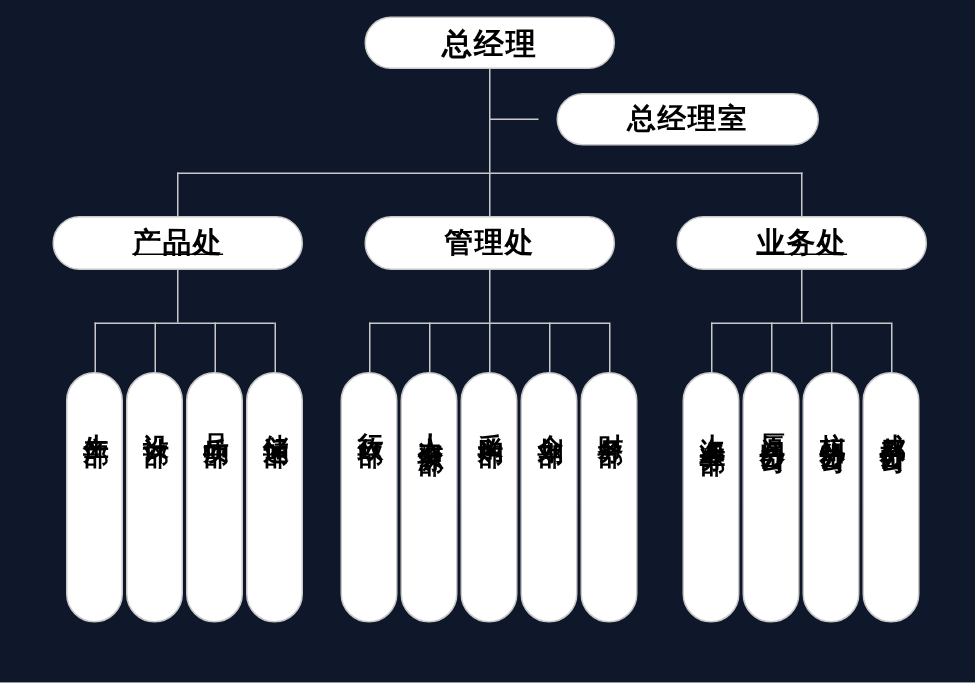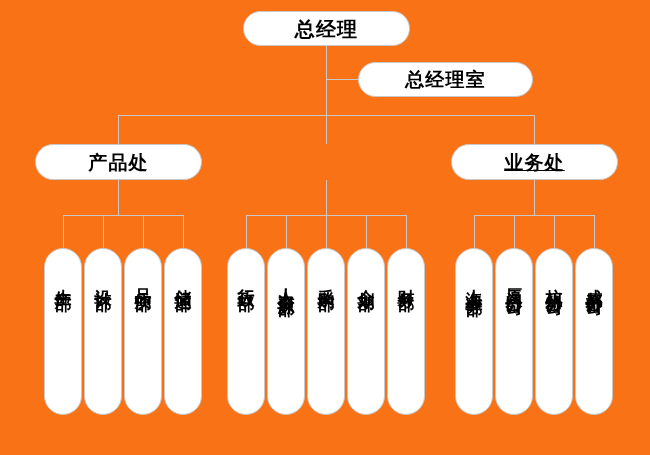--- a/index.html
+++ b/index.html
@@ -4,21 +4,21 @@
 <style>
   html, body {
     margin: 0;
     padding: 0;
     background: #ffffff;
   }
   #chart-root {
     position: relative;
     width: 650px;
     height: 455px;
-    background: #f97316;
+    background: #0f172a;
     font-family: "DejaVu Sans", "Liberation Sans", sans-serif;
     overflow: hidden;
   }
 
   
   .line {
     position: absolute;
     background: #c9c9c9;
   }
   .line.v { width: 1px; }
@@ -98,26 +98,29 @@
   <div class="line h" style="left:474px; top:215px; width:120px;"></div>
   <div class="line v" style="left:474px; top:215px; height:33px;"></div>
   <div class="line v" style="left:514px; top:215px; height:33px;"></div>
   <div class="line v" style="left:554px; top:215px; height:33px;"></div>
   <div class="line v" style="left:594px; top:215px; height:33px;"></div>
 
   <div class="node horiz root" style="left:243px; top:11px; width:167px; height:35px;">
     <span>总经理</span>
   </div>
 
-  <div class="node horiz" style="left:358px; top:62px; width:175px; height:35px;">
+  <div class="node horiz" style="left:371px; top:62px; width:175px; height:35px;">
     <span>总经理室</span>
   </div>
 
-  <div class="node horiz" style="left:35px; top:144px; width:167px; height:36px;">
+  <div class="node horiz" style="left:35px; top:144px; width:167px; height:36px;text-decoration:underline;">
     <span>产品处</span>
+  </div>
+  <div class="node horiz" style="left:243px; top:144px; width:167px; height:36px;">
+    <span>管理处</span>
   </div>
   <div class="node horiz" style="left:451px; top:144px; width:167px; height:36px;text-decoration:underline;">
     <span>业务处</span>
   </div>
 
   <div class="node vert" style="left:44px; top:248px; width:38px; height:167px;">
     <span class="vtext">生产部</span>
   </div>
   <div class="node vert" style="left:84px; top:248px; width:38px; height:167px;">
     <span class="vtext">设计部</span>

